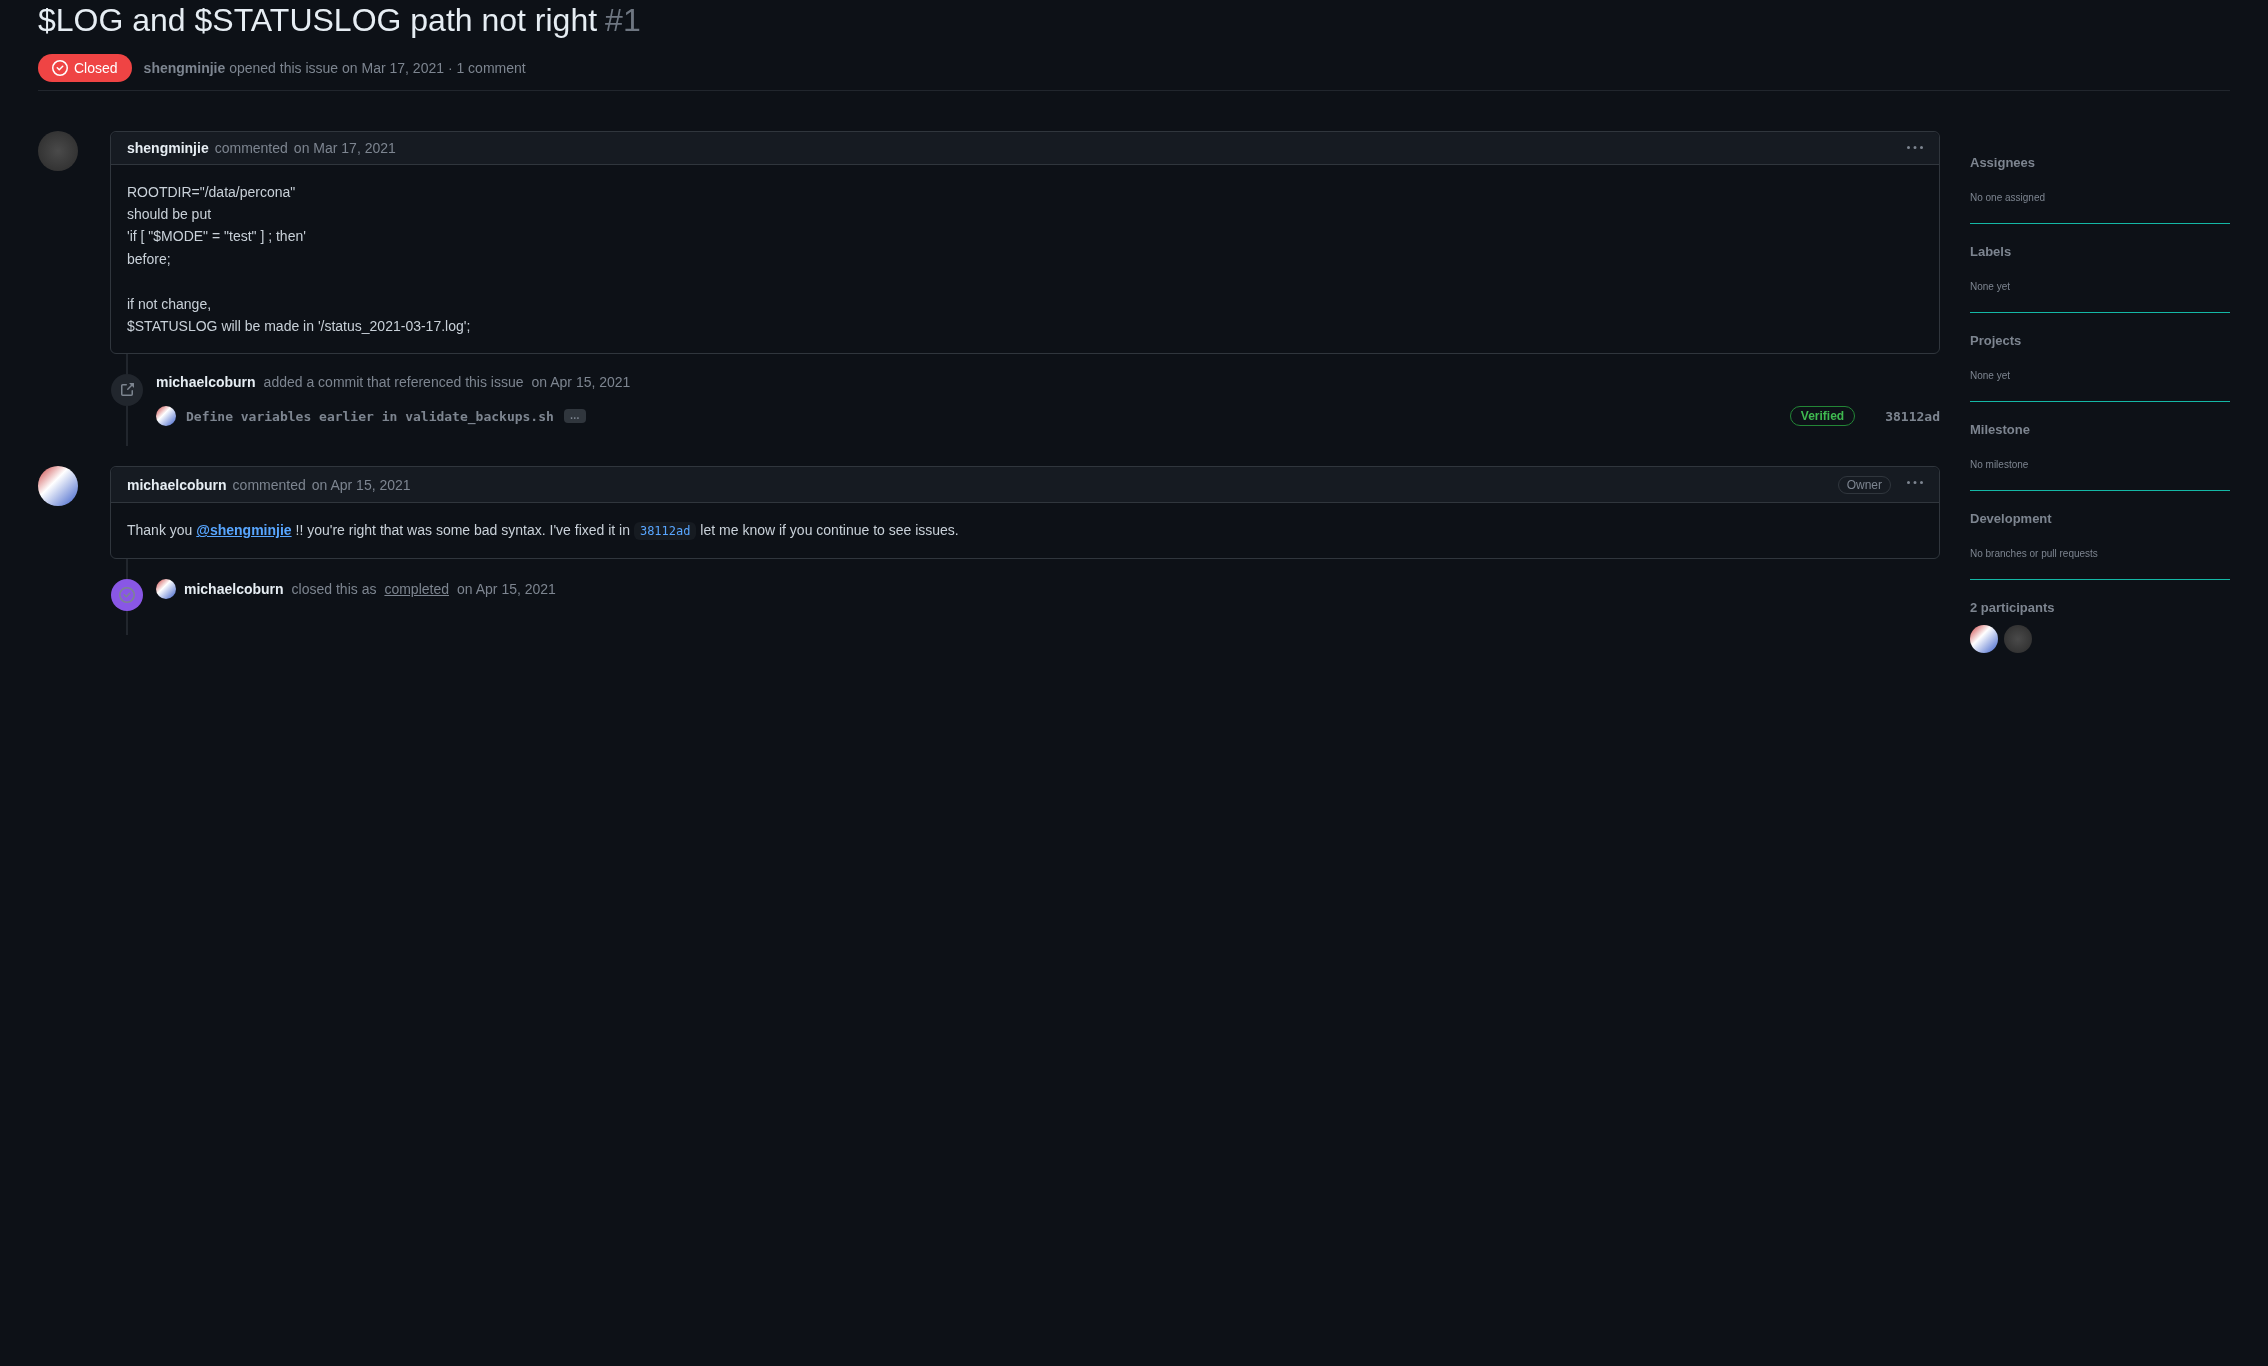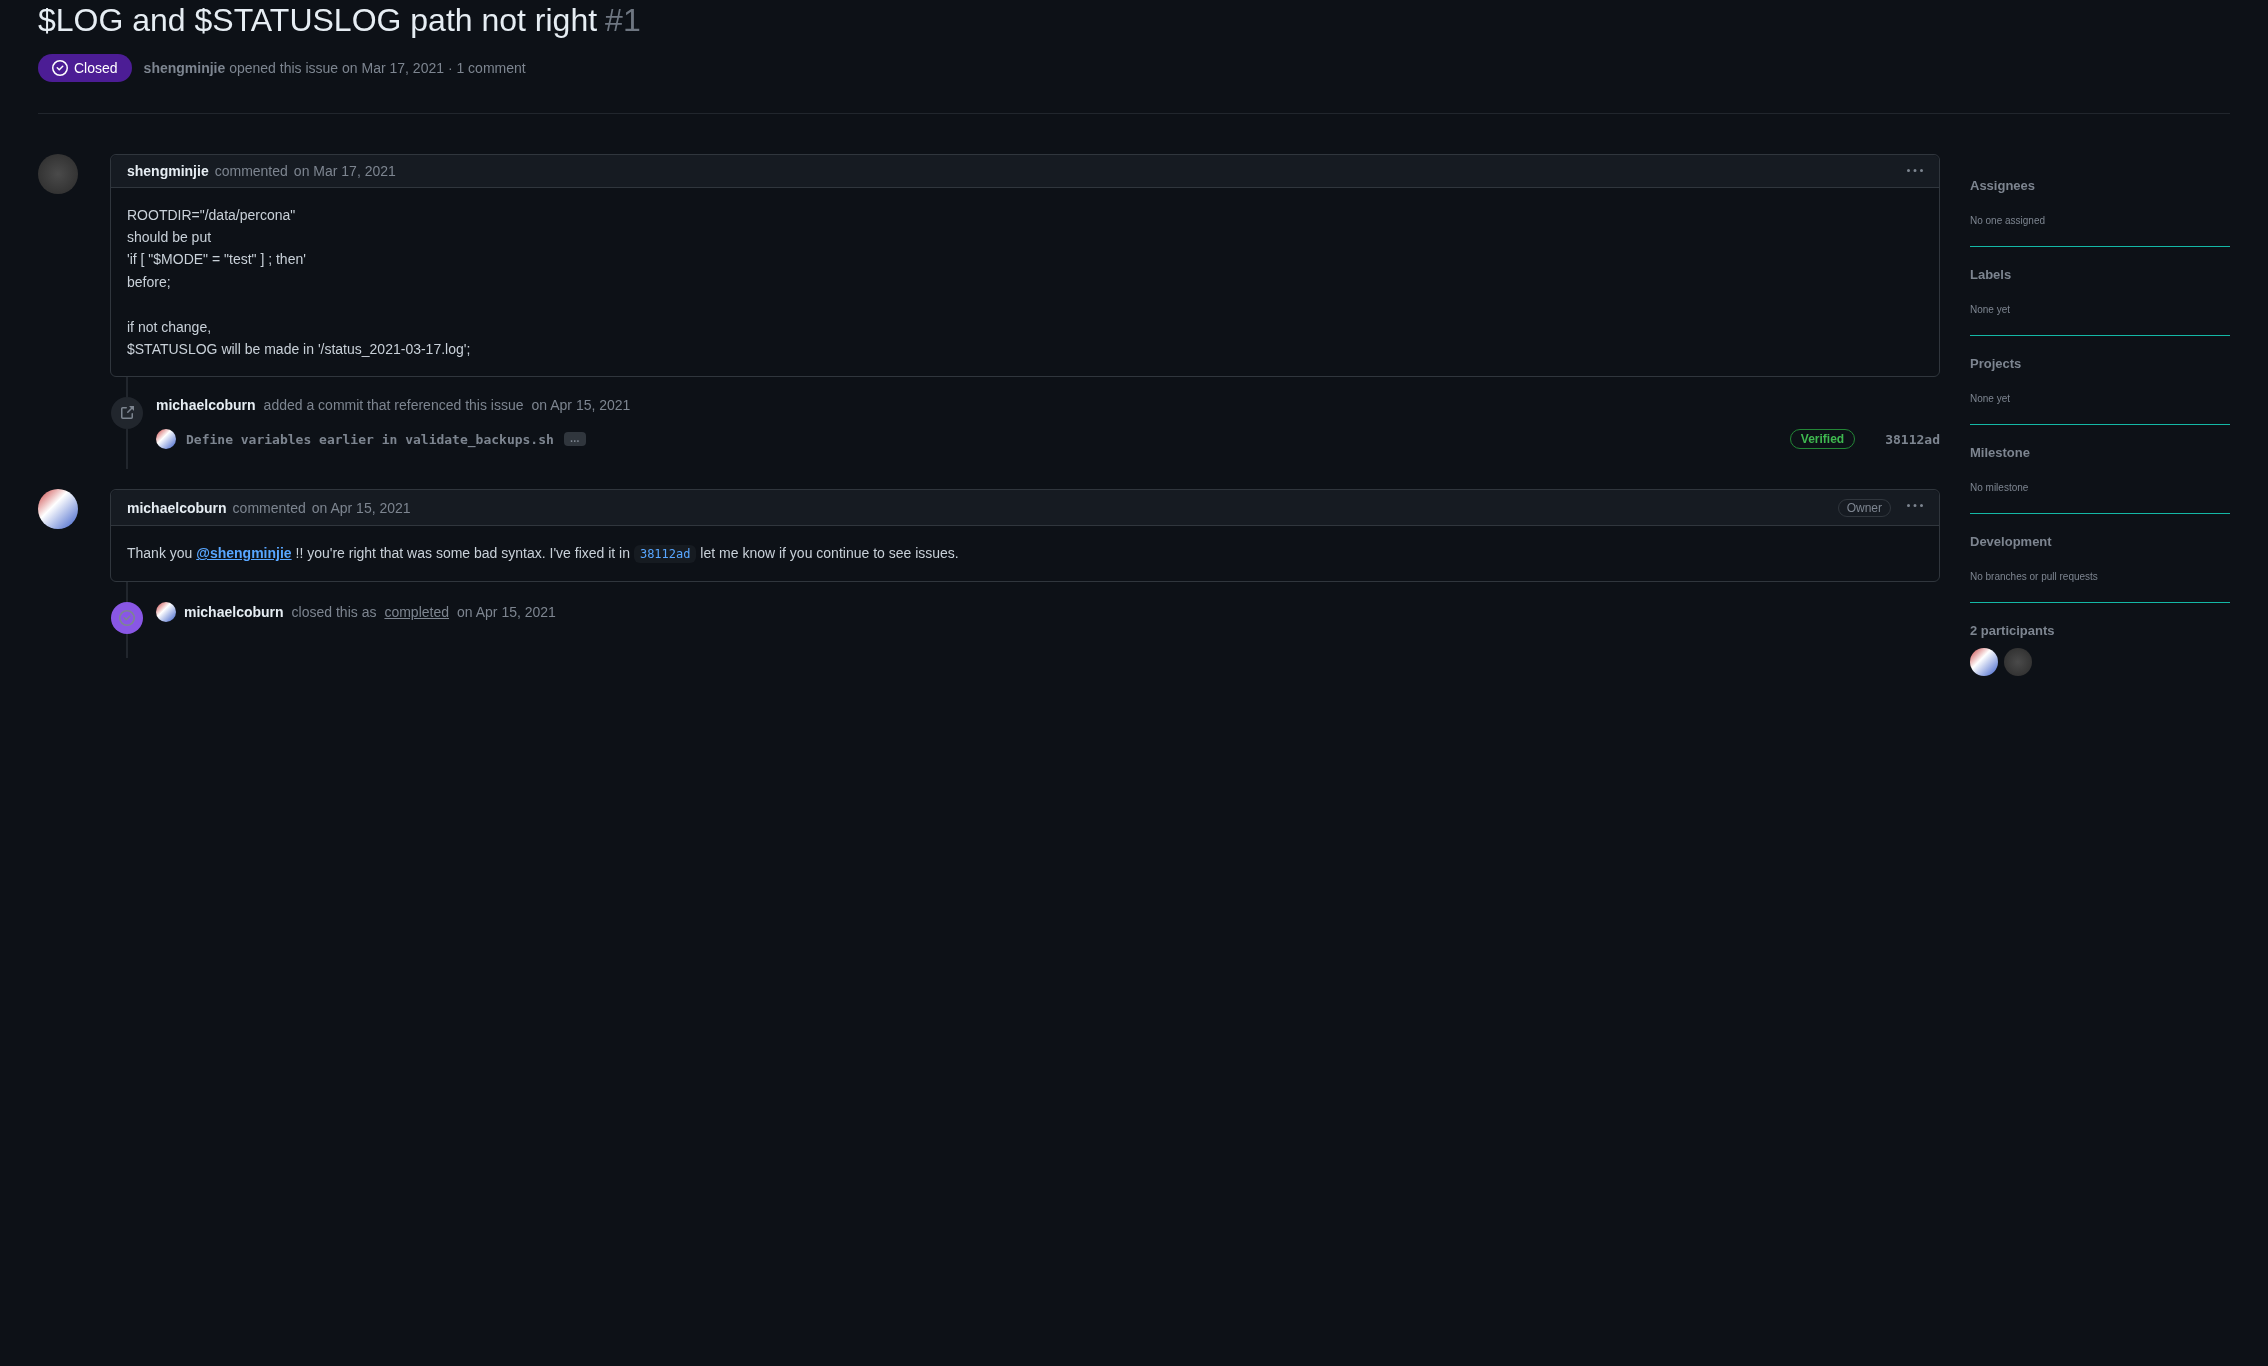--- a/index.html
+++ b/index.html
@@ -3,35 +3,35 @@
 <meta charset="utf-8">
 <style>
 * { box-sizing: border-box; margin: 0; padding: 0; }
 body {
   background: #0d1117;
   color: #c9d1d9;
   font-family: -apple-system, BlinkMacSystemFont, "Segoe UI", Helvetica, Arial, sans-serif;
   font-size: 14px;
   padding: 0 38px;
 }
-.issue-header { padding-bottom: 31px; border-bottom: 1px solid #21262d; }
+.issue-header { padding-bottom: 8px; border-bottom: 1px solid #21262d; }
 .issue-title-row { display: flex; align-items: center; margin-bottom: 12px; }
 .issue-title {
   font-size: 32px;
   font-weight: 400;
   color: #e6edf3;
   line-height: 1.3;
 }
 .issue-number { color: #6e7681; font-weight: 300; margin-left: 8px; font-size: 32px; }
 .meta-row { display:flex; align-items:center; gap:12px; }
 .status-badge {
   display: inline-flex;
   align-items: center;
   gap: 6px;
-  background: #4c1d95;
+  background: #ef4444;
   color: #fff;
   padding: 6px 14px;
   border-radius: 999px;
   font-size: 14px;
   font-weight: 500;
 }
 .meta-line { color: #7d8590; }
 .meta-line .author { color: #7d8590; font-weight: 600; }
 .layout { display:flex; margin-top: 40px; gap: 30px; }
 .main-col { flex: 1; min-width:0; }

